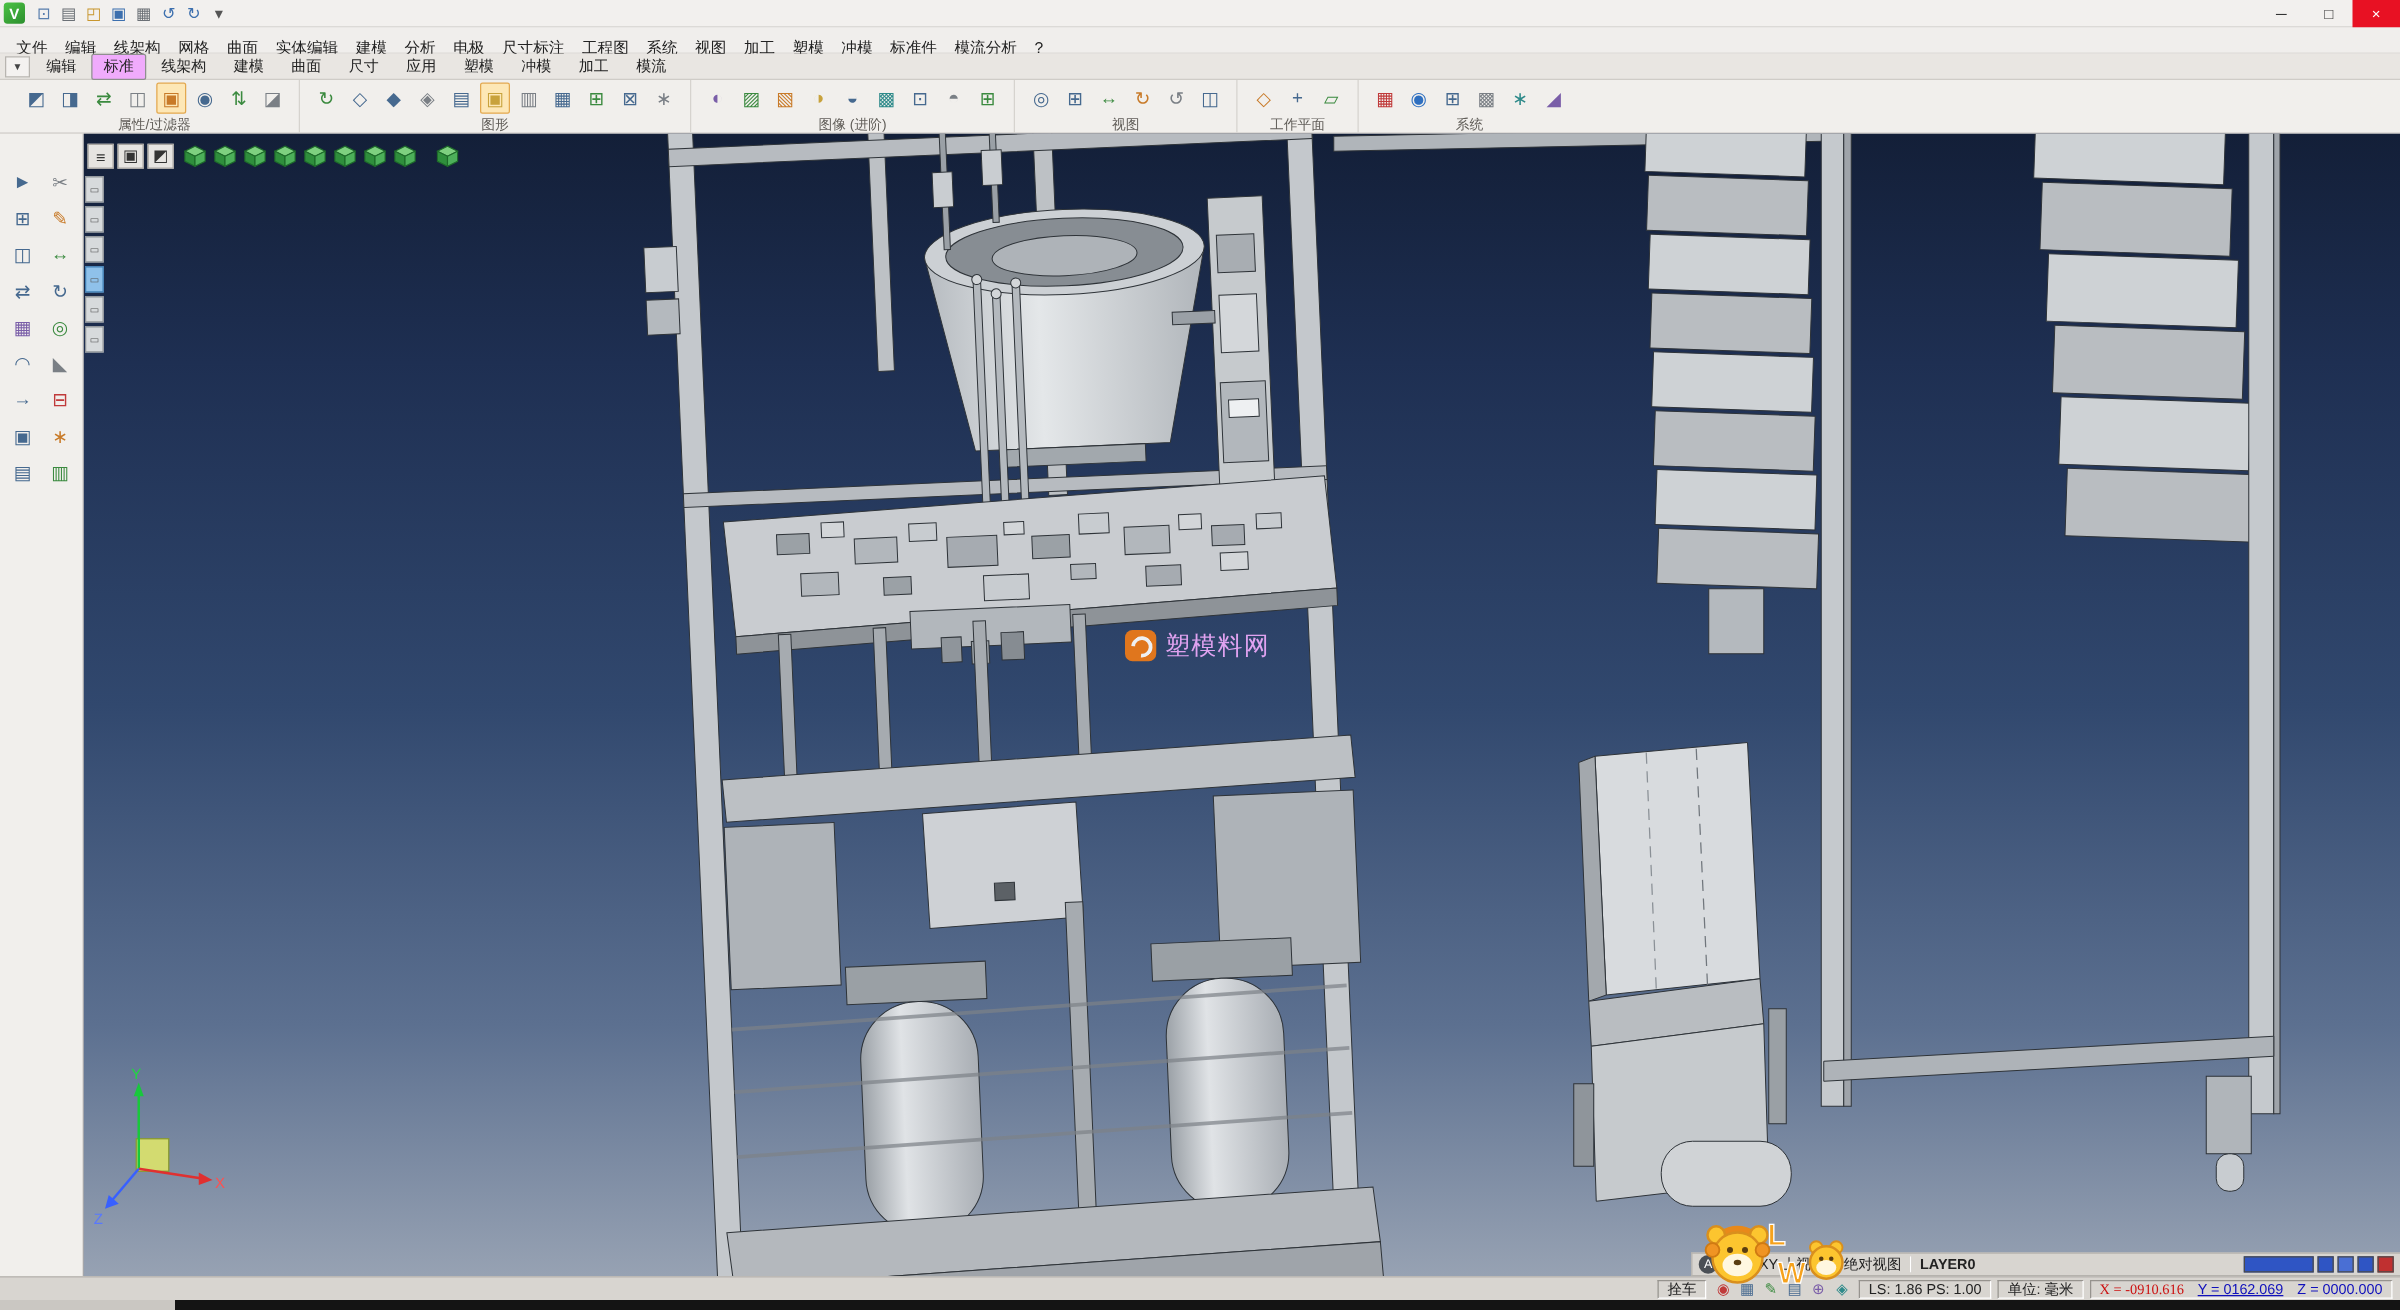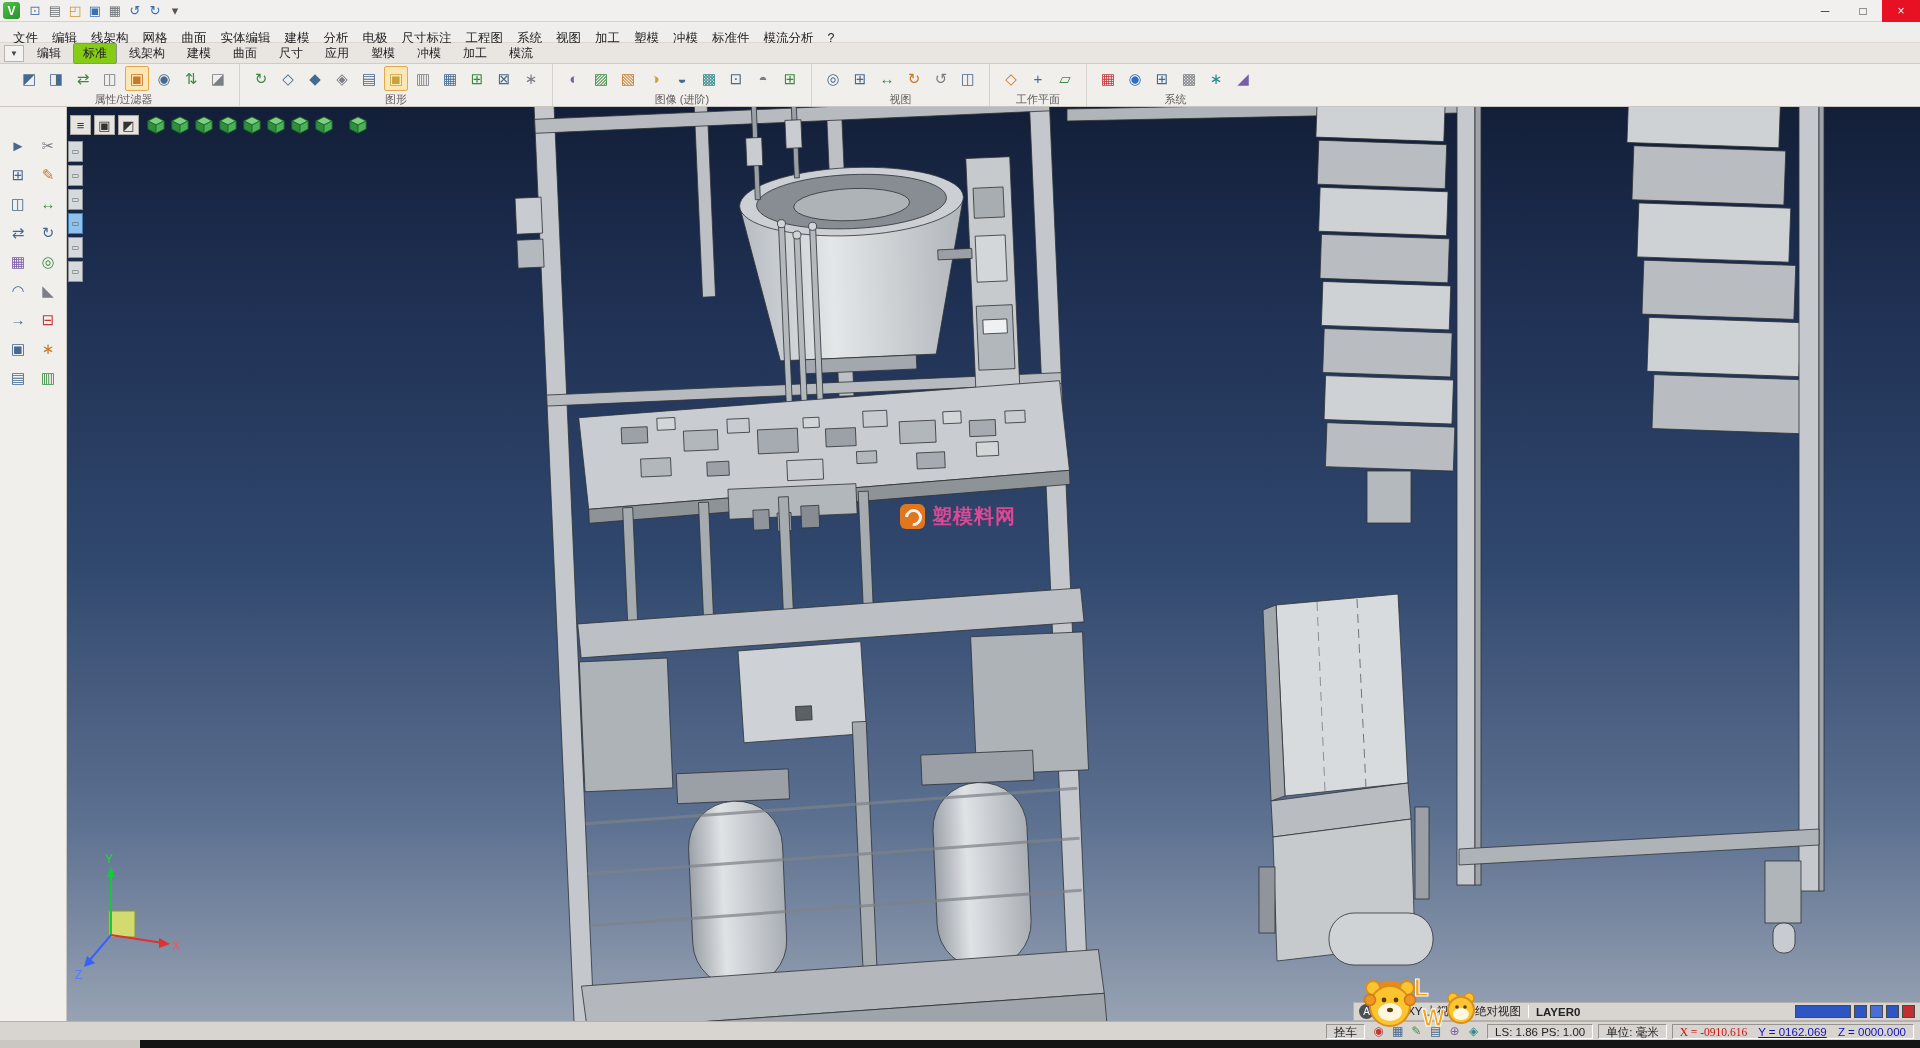--- a/index.html
+++ b/index.html
@@ -18,21 +18,21 @@
 
   
   .menubar { position:absolute; left:0; top:22px; width:1920px; height:21px; background:#f0eeec; border-bottom:1px solid #dcd9d5; display:flex; align-items:center; padding-left:6px; }
   .menu-item { padding:2px 7px; font-size:12.5px;margin-top:12px; }
 
   
   .tabbar { position:absolute; left:0; top:43px; width:1920px; height:21px; background:#e9e6e2; border-bottom:1px solid #cfccc7; display:flex; align-items:center; padding-left:4px; }
   .tab-caret { width:20px; height:17px; border:1px solid #b8b5b0; background:#f4f2f0; display:flex; align-items:center; justify-content:center; font-size:8px; color:#444; margin-right:3px; }
   .tabs { display:flex; align-items:center; gap:2px; }
   .rtab { padding:1px 9px; font-size:12px; border:1px solid transparent; }
-  .rtab.active { background:#84cc16; border-color:#8f8f8f; border-radius:2px; }
+  .rtab.active { background:#f0abfc; border-color:#8f8f8f; border-radius:2px; }
 
   
   .ribbon { position:absolute; left:0; top:64px; width:1920px; height:43px; background:#f1efec; border-bottom:1px solid #c9c6c1; display:flex; padding-left:8px; }
   .rgroup { padding:2px 9px 0; display:flex; flex-direction:column; }
   .rgroup + .rgroup { border-left:1px solid #d6d3ce; }
   .ricons { display:flex; gap:3px; }
   .ricon { width:24px; height:25px; display:flex; align-items:center; justify-content:center; font-size:15px; border:1px solid transparent; border-radius:2px; }
   .ricon.active { background:#fde7b6; border-color:#e3a84e; }
   .rlabel { text-align:center; font-size:11px; color:#605d58; margin-top:1px; }
 
@@ -57,21 +57,21 @@
 
   
   .edgebar { position:absolute; left:1px; top:34px; display:flex; flex-direction:column; gap:3px; }
   .edge-btn { width:15px; height:21px; background:#d7dadc; border:1px solid #8e9397; display:flex; align-items:center; justify-content:center; font-size:8px; color:#555; }
   .edge-btn.active { background:#8fc1ea; border-color:#3f7fb5; }
 
   
   .watermark { position:absolute; left:833px; top:396px; display:flex; align-items:center; gap:7px; opacity:0.92; }
   .wm-logo { width:25px; height:25px; background:#f07b17; border-radius:6px; position:relative; display:inline-block; }
   .wm-logo::after { content:""; position:absolute; left:5px; top:5px; width:11px; height:11px; border:3px solid #fff; border-left-color:transparent; border-radius:50%; transform:rotate(-40deg); }
-  .wm-text { color:#ec4899; font-size:20px; font-weight:bold; letter-spacing:1px; }
+  .wm-text { color:#f0abfc; font-size:20px; font-weight:normal; letter-spacing:1px; }
 
   
   .status1 { position:absolute; right:0; bottom:27px; width:567px; height:19px; background:#d8d5d0; border:1px solid #b5b2ad; border-right:none; display:flex; align-items:center; gap:7px; padding:0 5px; font-size:11.5px; color:#222; }
   .badge-a { width:15px; height:15px; border-radius:50%; background:#4a4f55; color:#fff; font-size:10px; display:flex; align-items:center; justify-content:center; }
   .s1-sep { width:1px; height:13px; background:#a8a5a0; border-right:1px solid #fff; }
   .s1-layer { font-weight:bold; }
   .swatches { margin-left:auto; display:flex; align-items:center; gap:3px; }
   .swatch { width:13px; height:13px; border:1px solid #4a4a4a; }
   .swatch.wide { width:56px; }
 

